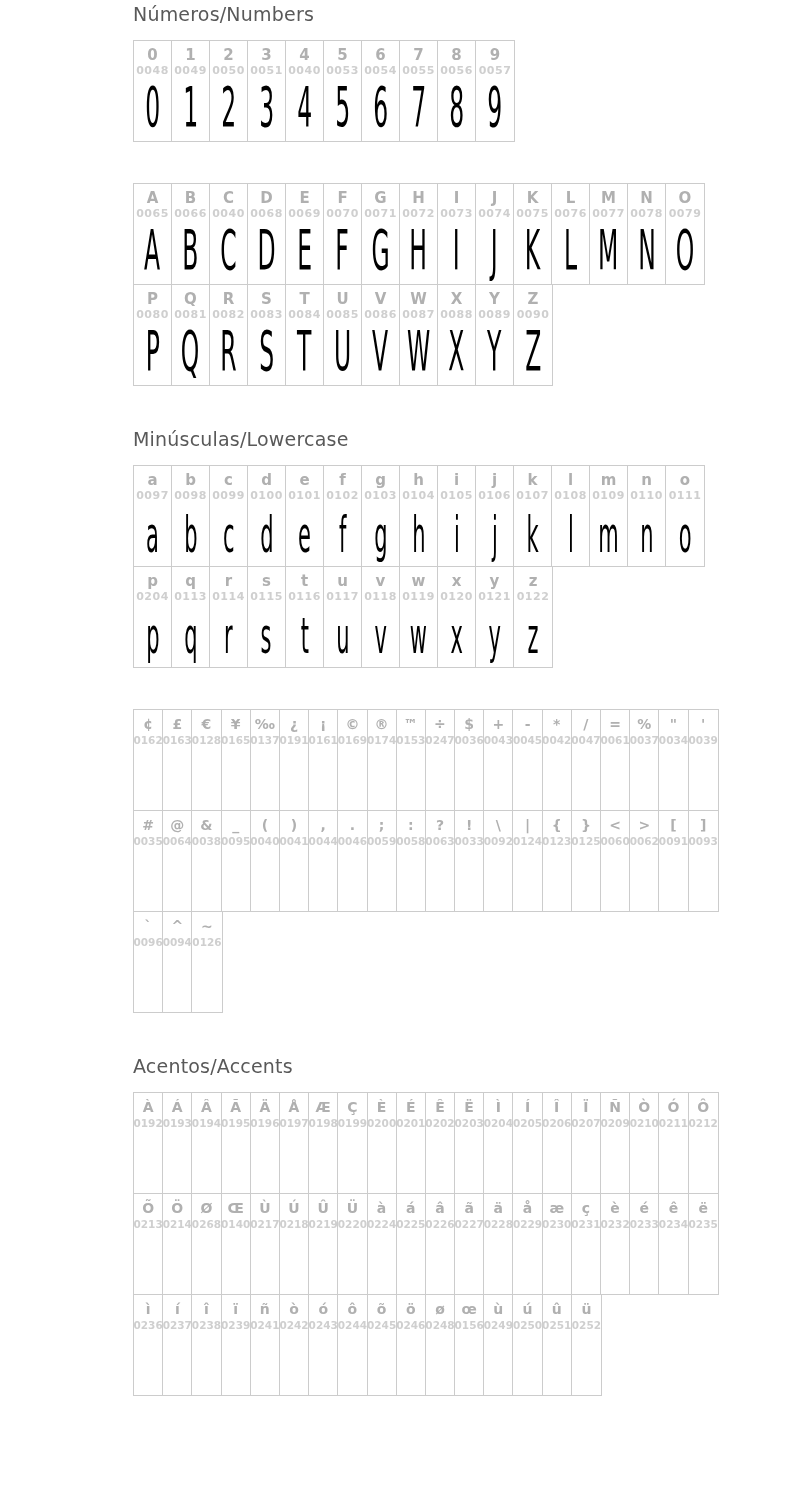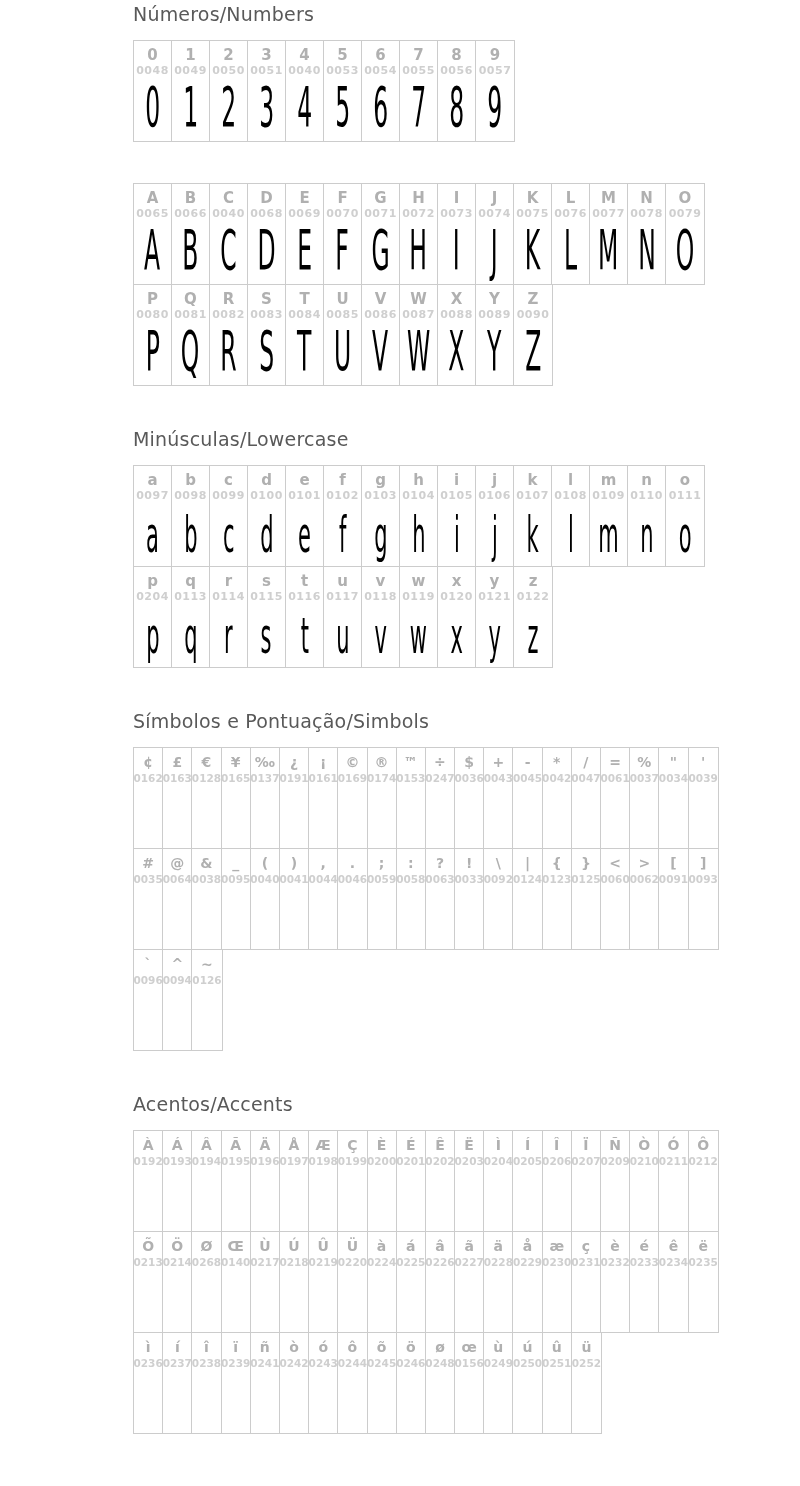--- a/index.html
+++ b/index.html
@@ -535,21 +535,20 @@
           <div class="cell" style="width: 38px;">
             <div class="ch">z</div>
             <div class="code">0122</div>
             <div class="glyph">
               <span class="glyph-inner">z</span>
             </div>
           </div>
         </div>
       </section>
       <section class="section section-symbols">
-        <h2 class="section-title">Símbolos e Pontuação/Simbols</h2>
         <div class="row">
           <div class="cell narrow" style="width: 29.2px;">
             <div class="ch">¢</div>
             <div class="code">0162</div>
             <div class="glyph-empty"></div>
           </div>
           <div class="cell narrow" style="width: 29.2px;">
             <div class="ch">£</div>
             <div class="code">0163</div>
             <div class="glyph-empty"></div>

